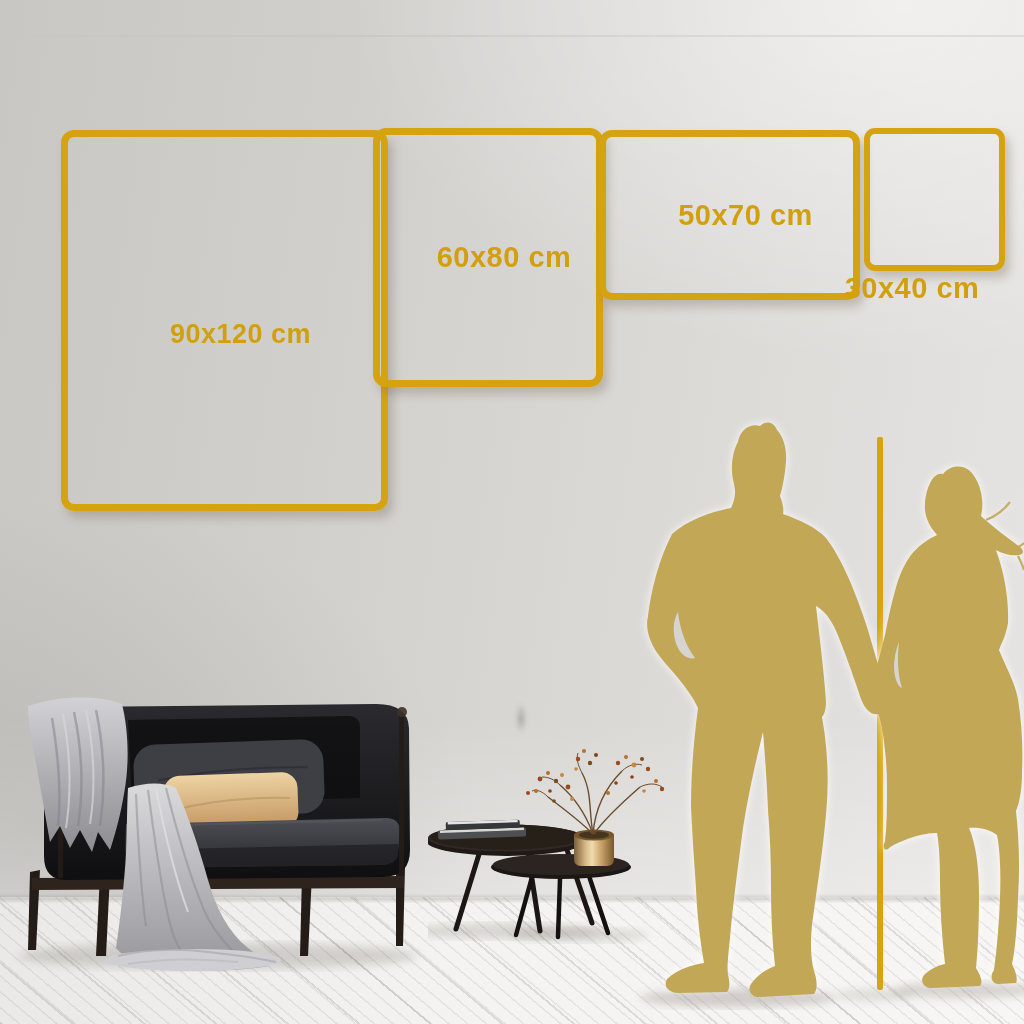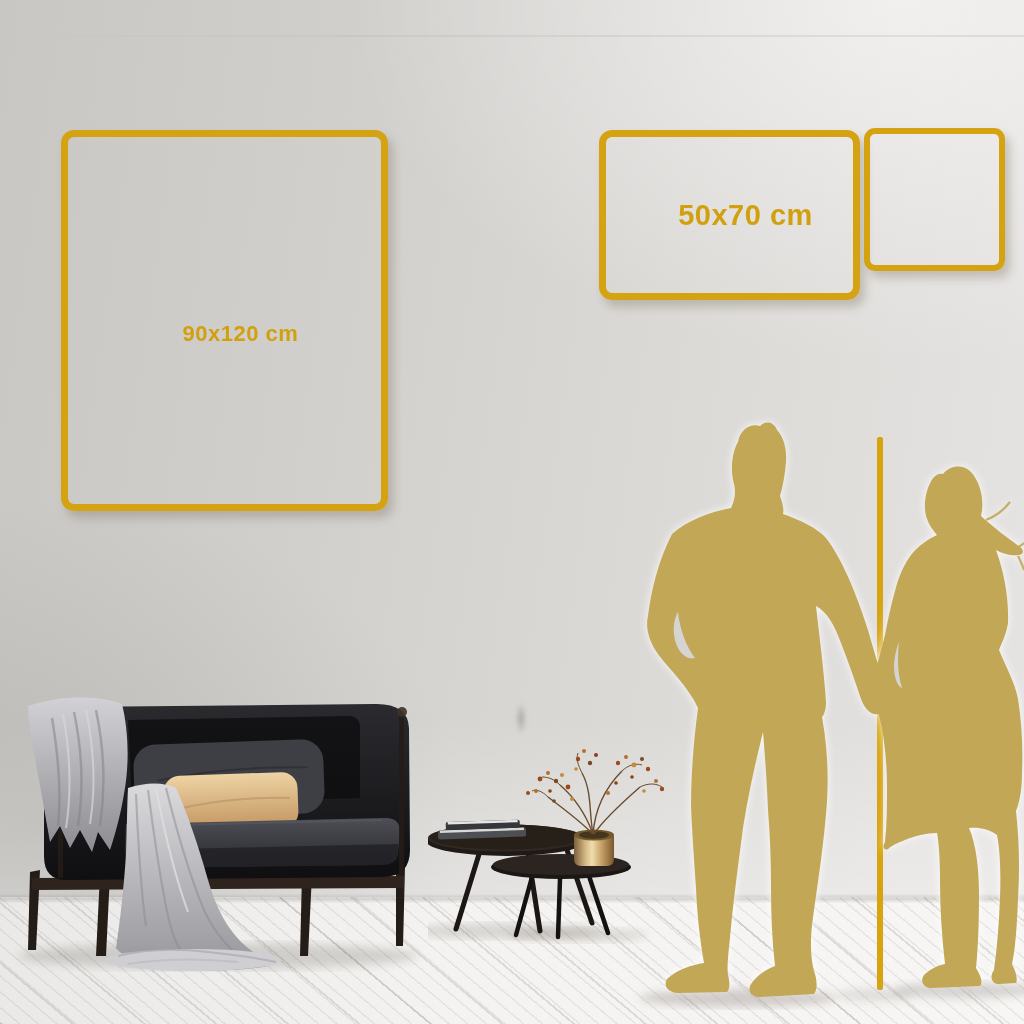--- a/index.html
+++ b/index.html
@@ -42,21 +42,21 @@
   .size-frame{
     position:absolute;border:7px solid #d5a311;border-radius:13px;
     box-shadow:5px 7px 10px rgba(108,97,75,0.30);
     display:flex;align-items:center;justify-content:center;padding-left:32px;
   }
   .size-label{
     color:#d2a00f;font-weight:700;font-size:29px;letter-spacing:0.5px;white-space:nowrap;
     text-align:center;
   }
   #frame-90x120{left:61px;top:130px;width:281px;height:367px;}
-  #frame-90x120 .size-label{font-size:22px;margin-top:27px;}
+  #frame-90x120 .size-label{font-size:27px;margin-top:27px;}
   #frame-60x80{left:373px;top:128px;width:184px;height:245px;}
   #frame-50x70{left:599px;top:130px;width:215px;height:156px;}
   #frame-30x40{left:864px;top:128px;width:97px;height:131px;border-width:6px;border-radius:11px;}
   #label-30x40{position:absolute;left:827px;top:272px;width:170px;}
   
   #height-label{position:absolute;left:796px;top:402px;width:162px;}
   #height-line{
     position:absolute;left:877px;top:437px;width:6px;height:553px;
     background:#d7a410;border-radius:2px;
   }
@@ -75,24 +75,28 @@
 
   <div id="wall"></div>
   <div id="ceiling-seam"></div>
   <div id="floor"></div>
   <div id="floor-junction-shadow"></div>
   <div id="wall-smudge"></div>
 
   <div class="size-frame" id="frame-90x120">
     <span class="size-label">90x120 cm</span>
   </div>
+  <div class="size-frame" id="frame-60x80">
+    <span class="size-label">60x80 cm</span>
+  </div>
   <div class="size-frame" id="frame-50x70">
     <span class="size-label">50x70 cm</span>
   </div>
   <div class="size-frame" id="frame-30x40"></div>
+  <div class="size-label" id="label-30x40">30x40 cm</div>
 
   <div id="height-line"></div>
 
   <svg id="sofa-svg" viewBox="0 0 420 320">
     <defs>
       <linearGradient id="gShell" x1="0" y1="0" x2="0" y2="1">
         <stop offset="0" stop-color="#2b2b2f"></stop>
           <stop offset="1" stop-color="#0f0f12"></stop>
       </linearGradient>
       <linearGradient id="gSeat" x1="0" y1="0" x2="0" y2="1">

